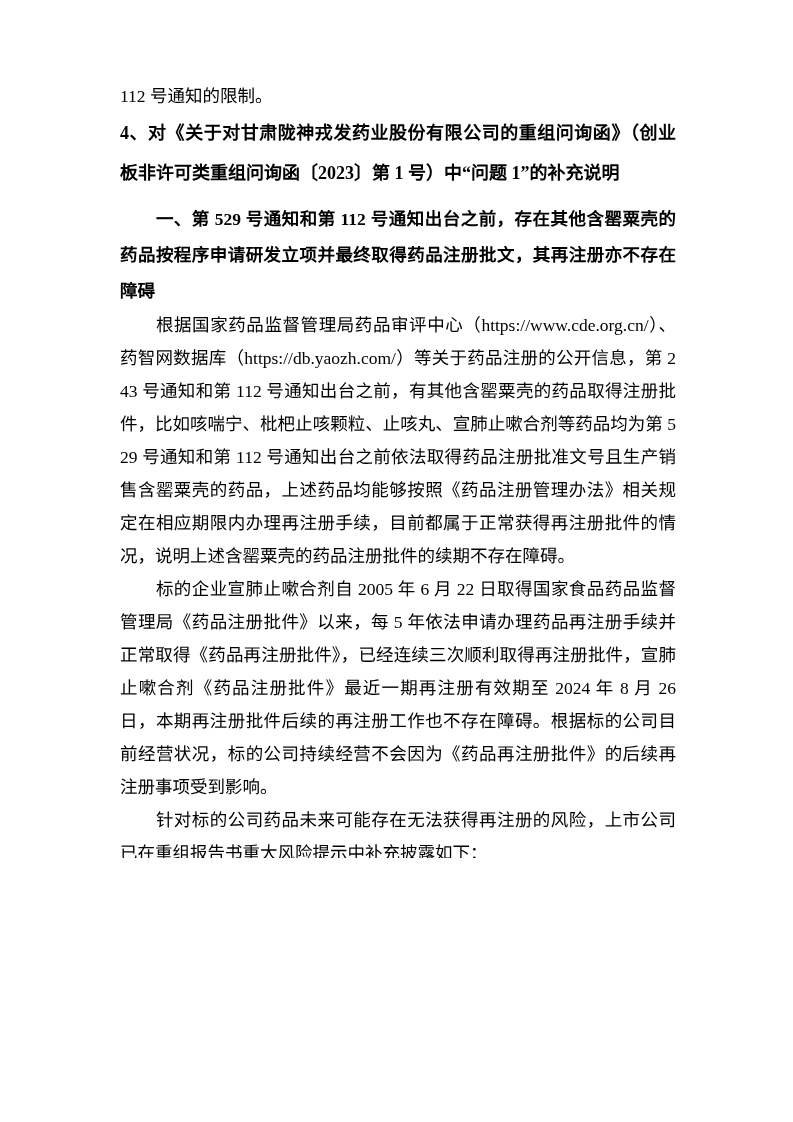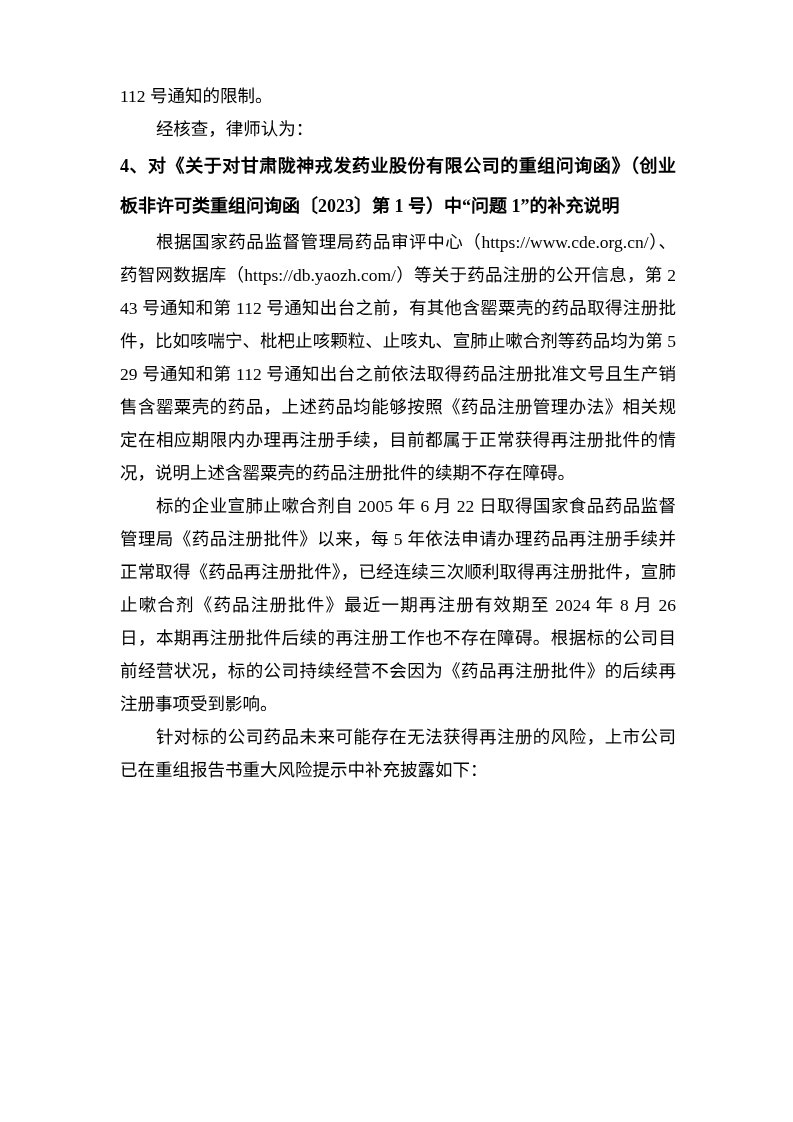--- a/index.html
+++ b/index.html
@@ -64,20 +64,20 @@
     color: #000000;
     font-family: "Liberation Serif", "DejaVu Serif", serif;
   }
 </style>
 </head>
 <body>
 
 <div class="page">
   <main class="doc-body">
       <p>112 号通知的限制。</p>
-      <p class="indent">经核查，律师认为：</p>
       <p class="chapter-heading">4、对《关于对甘肃陇神戎发药业股份有限公司的重组问询函》（创业板非许可类重组问询函〔2023〕第 1 号）中“问题 1”的补充说明</p>
+      <p class="sub-heading indent gap-sm">一、第 529 号通知和第 112 号通知出台之前，存在其他含罂粟壳的药品按程序申请研发立项并最终取得药品注册批文，其再注册亦不存在障碍</p>
       <p class="indent">根据国家药品监督管理局药品审评中心（https://www.cde.org.cn/）、药智网数据库（https://db.yaozh.com/）等关于药品注册的公开信息，第 243 号通知和第 112 号通知出台之前，有其他含罂粟壳的药品取得注册批件，比如咳喘宁、枇杷止咳颗粒、止咳丸、宣肺止嗽合剂等药品均为第 529 号通知和第 112 号通知出台之前依法取得药品注册批准文号且生产销售含罂粟壳的药品，上述药品均能够按照《药品注册管理办法》相关规定在相应期限内办理再注册手续，目前都属于正常获得再注册批件的情况，说明上述含罂粟壳的药品注册批件的续期不存在障碍。</p>
       <p class="indent">标的企业宣肺止嗽合剂自 2005 年 6 月 22 日取得国家食品药品监督管理局《药品注册批件》以来，每 5 年依法申请办理药品再注册手续并正常取得《药品再注册批件》，已经连续三次顺利取得再注册批件，宣肺止嗽合剂《药品注册批件》最近一期再注册有效期至 2024 年 8 月 26 日，本期再注册批件后续的再注册工作也不存在障碍。根据标的公司目前经营状况，标的公司持续经营不会因为《药品再注册批件》的后续再注册事项受到影响。</p>
       <p class="indent">针对标的公司药品未来可能存在无法获得再注册的风险，上市公司已在重组报告书重大风险提示中补充披露如下：</p>
     </main>
   <div class="page-number">16</div>
 </div>
 
 </body></html>

